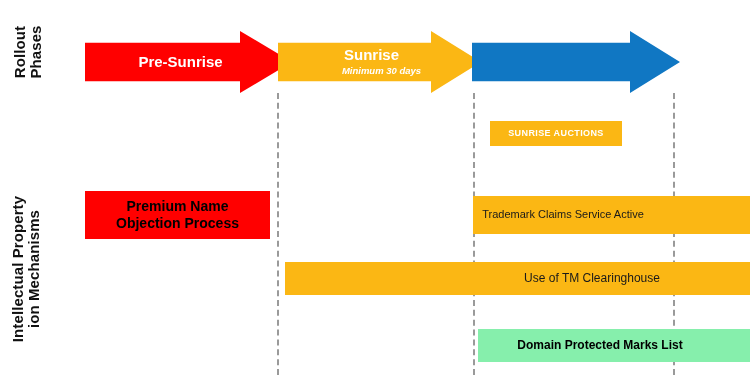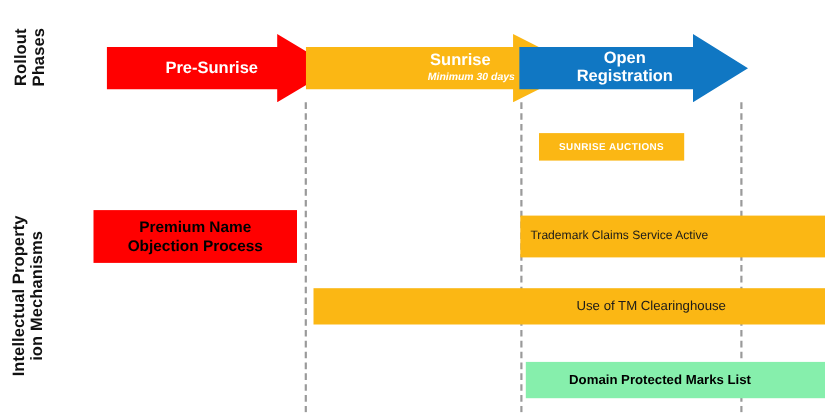--- a/index.html
+++ b/index.html
@@ -124,45 +124,41 @@
   <div class="row-label" id="label-ip">Intellectual Property
 ion Mechanisms</div>
 
   <div id="dividers-layer">
       <div class="divider" style="left: 277px; border-left-color: rgb(154, 154, 154);"></div>
       <div class="divider" style="left: 473px; border-left-color: rgb(154, 154, 154);"></div>
       <div class="divider" style="left: 673px; border-left-color: rgb(154, 154, 154);"></div>
     </div>
 
   <div id="arrows-layer">
-      <div class="arrow" style="left: 85px; top: 31px; width: 207px; height: 62px; margin-left: 12px;">
+      <div class="arrow" style="left: 85px; top: 31px; width: 207px; height: 62px;">
         <svg viewBox="0 0 207 62" preserveAspectRatio="none">
           <polygon points="0,11.780000000000001 155,11.780000000000001 155,0 207,31 155,62 155,50.22 0,50.22" fill="#FF0000"></polygon>
         </svg>
         <div class="a-inner">
           <div class="a-title" style="white-space: pre;">Pre-Sunrise</div>
         </div>
       </div>
-      <div class="arrow" style="left: 278px; top: 31px; width: 203px; height: 62px; padding-left: 47px;">
+      <div class="arrow" style="left: 278px; top: 31px; width: 203px; height: 62px;">
         <svg viewBox="0 0 203 62" preserveAspectRatio="none">
           <polygon points="0,11.780000000000001 153,11.780000000000001 153,0 203,31 153,62 153,50.22 0,50.22" fill="#FBB714"></polygon>
         </svg>
         <div class="a-inner">
           <div class="a-title" style="white-space: pre;">Sunrise</div>
           <div class="a-sub">Minimum 30 days</div>
         </div>
       </div>
       <div class="arrow" style="left: 472px; top: 31px; width: 208px; height: 62px;">
         <svg viewBox="0 0 208 62" preserveAspectRatio="none">
           <polygon points="0,11.780000000000001 158,11.780000000000001 158,0 208,31 158,62 158,50.22 0,50.22" fill="#1077C3"></polygon>
         </svg>
-        <div class="a-inner">
-          <div class="a-title" style="white-space: pre;">Open
-Registration</div>
-        </div>
       </div>
     </div>
 
   <div id="bars-layer">
       <div class="bar bar-sunrise-auctions" style="left: 490px; top: 121px; width: 132px; height: 25px; background: rgb(251, 183, 20); color: rgb(255, 255, 255);">
         <div class="b-title" style="white-space: pre;">SUNRISE AUCTIONS</div>
       </div>
       <div class="bar bar-premium" style="left: 85px; top: 191px; width: 185px; height: 48px; background: rgb(255, 0, 0); color: rgb(0, 0, 0);">
         <div class="b-title" style="white-space: pre;">Premium Name
 Objection Process</div>

